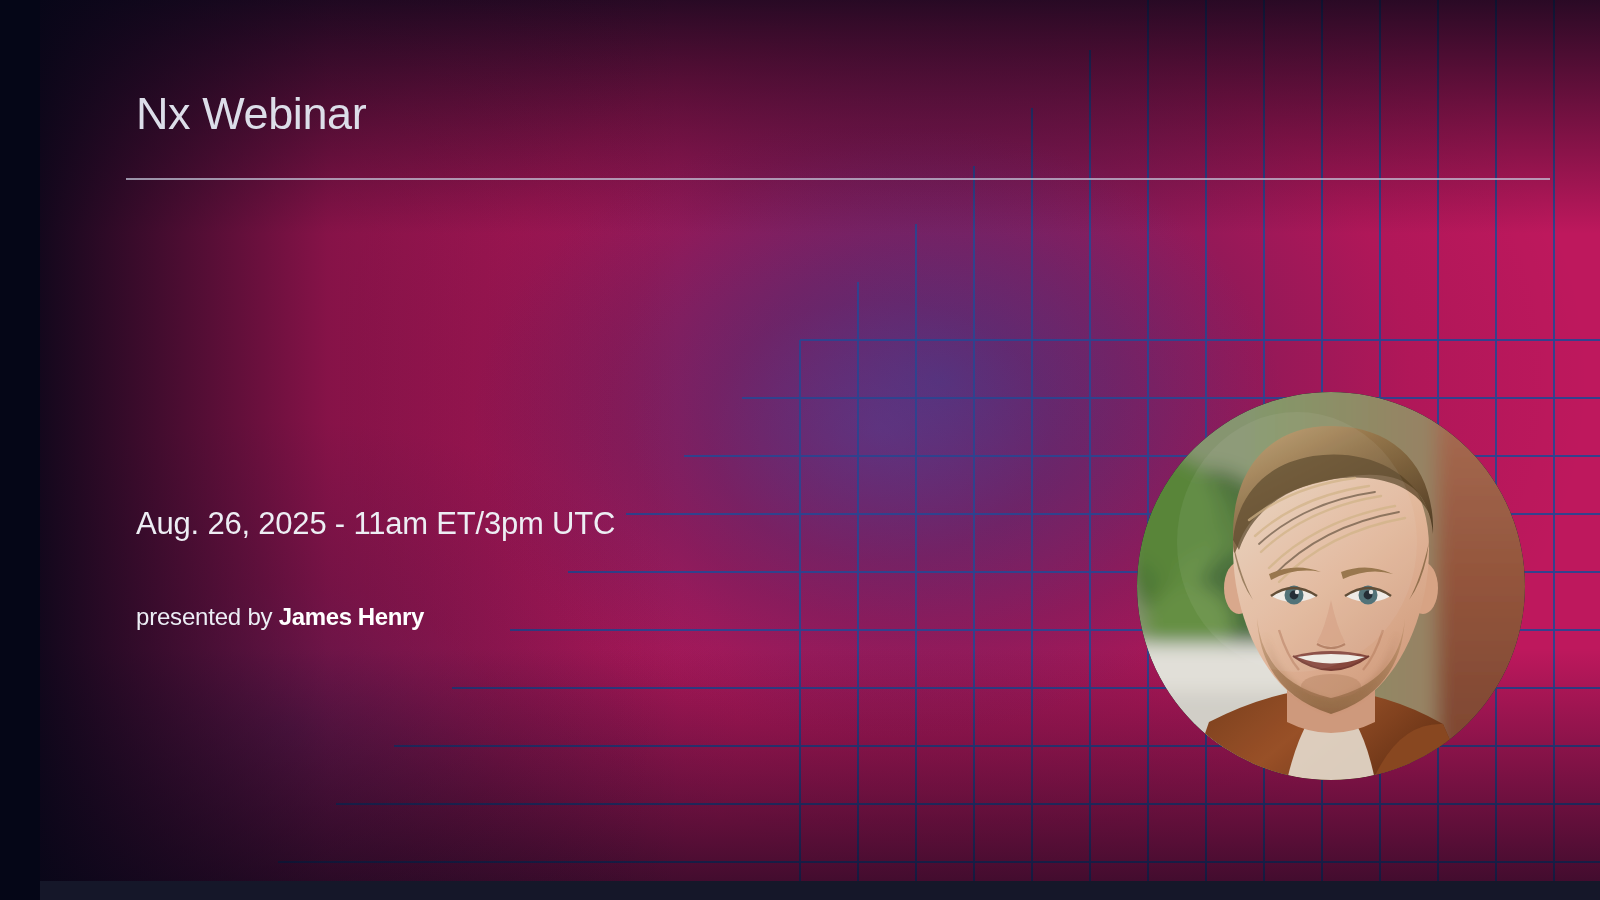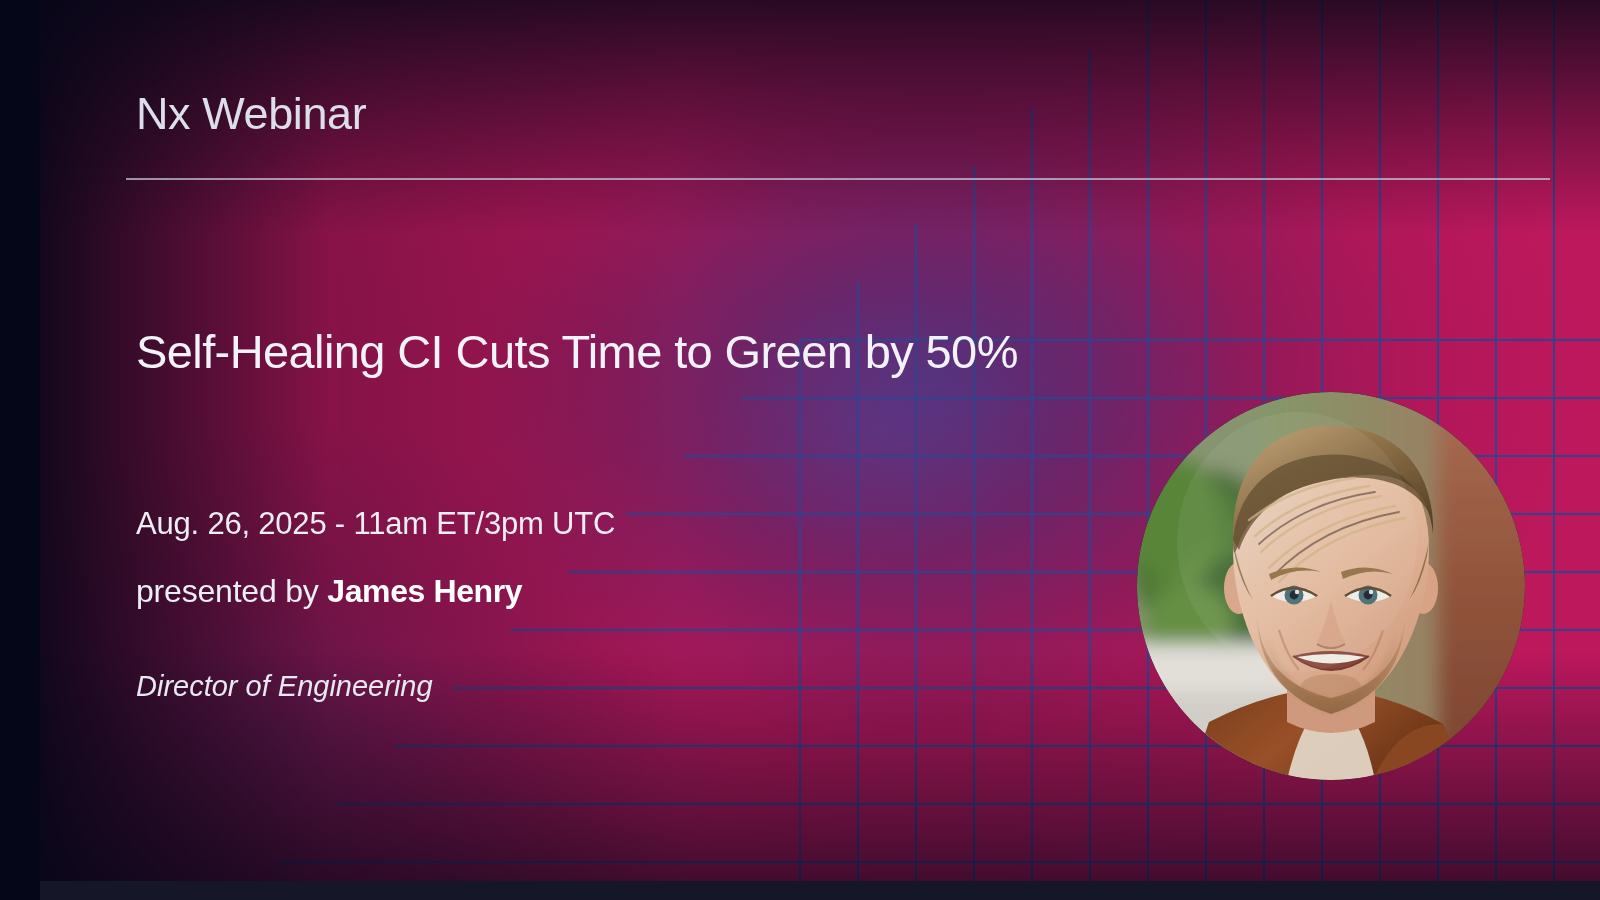--- a/index.html
+++ b/index.html
@@ -122,22 +122,22 @@
     font-size:31px;
     font-weight:300;
     letter-spacing:-0.2px;
     color:#edeef4;
     line-height:1.2;
     white-space:nowrap;
   }
 
   .presenter {
     position:absolute;
-    left:0; top:572px;
-    font-size:32px;
+    left:0; top:603px;
+    font-size:24px;
     font-weight:300;
     letter-spacing:-0.2px;
     color:#eceef5;
     line-height:1.2;
     white-space:nowrap;
   }
   .presenter .name {
     font-weight:700;
     color:#ffffff;
     letter-spacing:-0.4px;
@@ -216,29 +216,27 @@
 
   <div class="vignette"></div>
 
   <div id="content">
 
     <div class="eyebrow">Nx Webinar</div>
 
     <div class="rule"></div>
 
 
-    <h2 class="subhead">Self-Healing CI Cuts Time to Green by 50%</h2>
 
     <div class="date">Aug. 26, 2025 - 11am ET/3pm UTC</div>
 
     <div class="presenter">
       <span>presented by </span><span class="name">James Henry</span>
     </div>
 
-    <div class="role">Director of Engineering</div>
   </div>
 
   <div id="avatar">
     <svg viewBox="0 0 388 388">
       <defs>
         <clipPath id="circ">
             <circle cx="194" cy="194" r="194"></circle>
           </clipPath>
 
         <linearGradient id="wallR" x1="0" y1="0" x2="0" y2="1">

